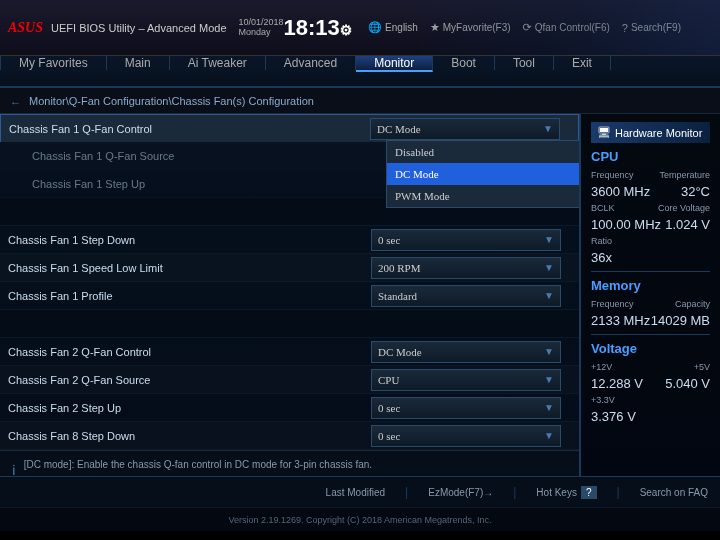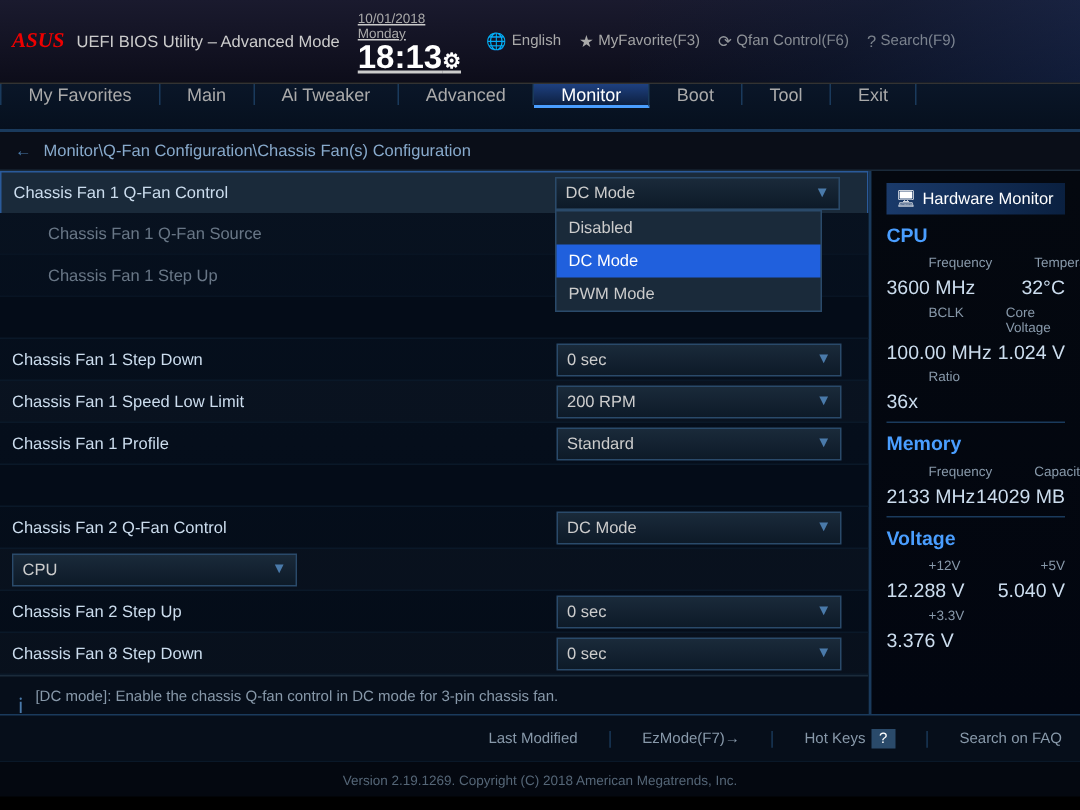--- a/index.html
+++ b/index.html
@@ -36,25 +36,23 @@
       font-size: 14px;
       font-style: italic;
       font-family: Liberation Serif, serif;
     }
     .bios-title {
       color: #ccc;
       font-size: 11px;
     }
     .datetime-area {
       display: flex;
-      flex-direction: column;
       align-items: flex-start;
       margin-left: 12px;
       min-width: 70px;
-      text-decoration: underline;
     }
     .date-text {
       font-size: 9px;
       color: #aaa;
     }
     .time-text {
       font-size: 22px;
       color: #fff;
       font-weight: bold;
       line-height: 1;
@@ -160,20 +158,21 @@
       padding: 4px 0;
     }
     .row-label.sub {
       padding-left: 16px;
       color: #aabbcc;
     }
     .row-value {
       width: 200px;
       display: flex;
       align-items: flex-start;
+      font-family: Liberation Serif, serif;
     }
 
     
     .dropdown {
       width: 190px;
       height: 22px;
       background: linear-gradient(180deg, #1a2a3a 0%, #0d1a28 100%);
       border: 1px solid #2a4a6a;
       color: #ccc;
       font-size: 11px;
@@ -233,21 +232,20 @@
       gap: 4px;
     }
     .hw-row {
       display: flex;
       justify-content: space-between;
       margin-bottom: 4px;
     }
     .hw-label {
       font-size: 9px;
       color: #8899aa;
-      margin-left: 28px;
     }
     .hw-value {
       font-size: 13px;
       color: #ccddee;
     }
     .hw-divider {
       border-top: 1px solid #1a3a5c;
       margin: 6px 0;
     }
 
@@ -298,22 +296,22 @@
       pointer-events: none;
     }
 
     
     .dropdown-container {
       position: relative;
     }
     .dropdown-overlay {
       position: absolute;
       top: 100%;
-      left: 0;
-      width: 178px;
+      left: 16px;
+      width: 197px;
       background: #1a2a3a;
       border: 1px solid #2a4a6a;
       z-index: 100;
     }
     .dropdown-overlay-item {
       padding: 5px 8px;
       font-size: 11px;
       color: #ccc;
       cursor: pointer;
     }
@@ -451,20 +449,21 @@
         <div class="row-label">Chassis Fan 2 Q-Fan Control</div>
         <div class="row-value">
           <div class="dropdown">
             <span>DC Mode</span>
             <span class="dropdown-arrow">▼</span>
           </div>
         </div>
       </div>
 
       <div class="settings-row">
+        <div class="row-label">Chassis Fan 2 Q-Fan Source</div>
         <div class="row-value">
           <div class="dropdown">
             <span>CPU</span>
             <span class="dropdown-arrow">▼</span>
           </div>
         </div>
       </div>
 
       <div class="settings-row">
         <div class="row-label">Chassis Fan 2 Step Up</div>

